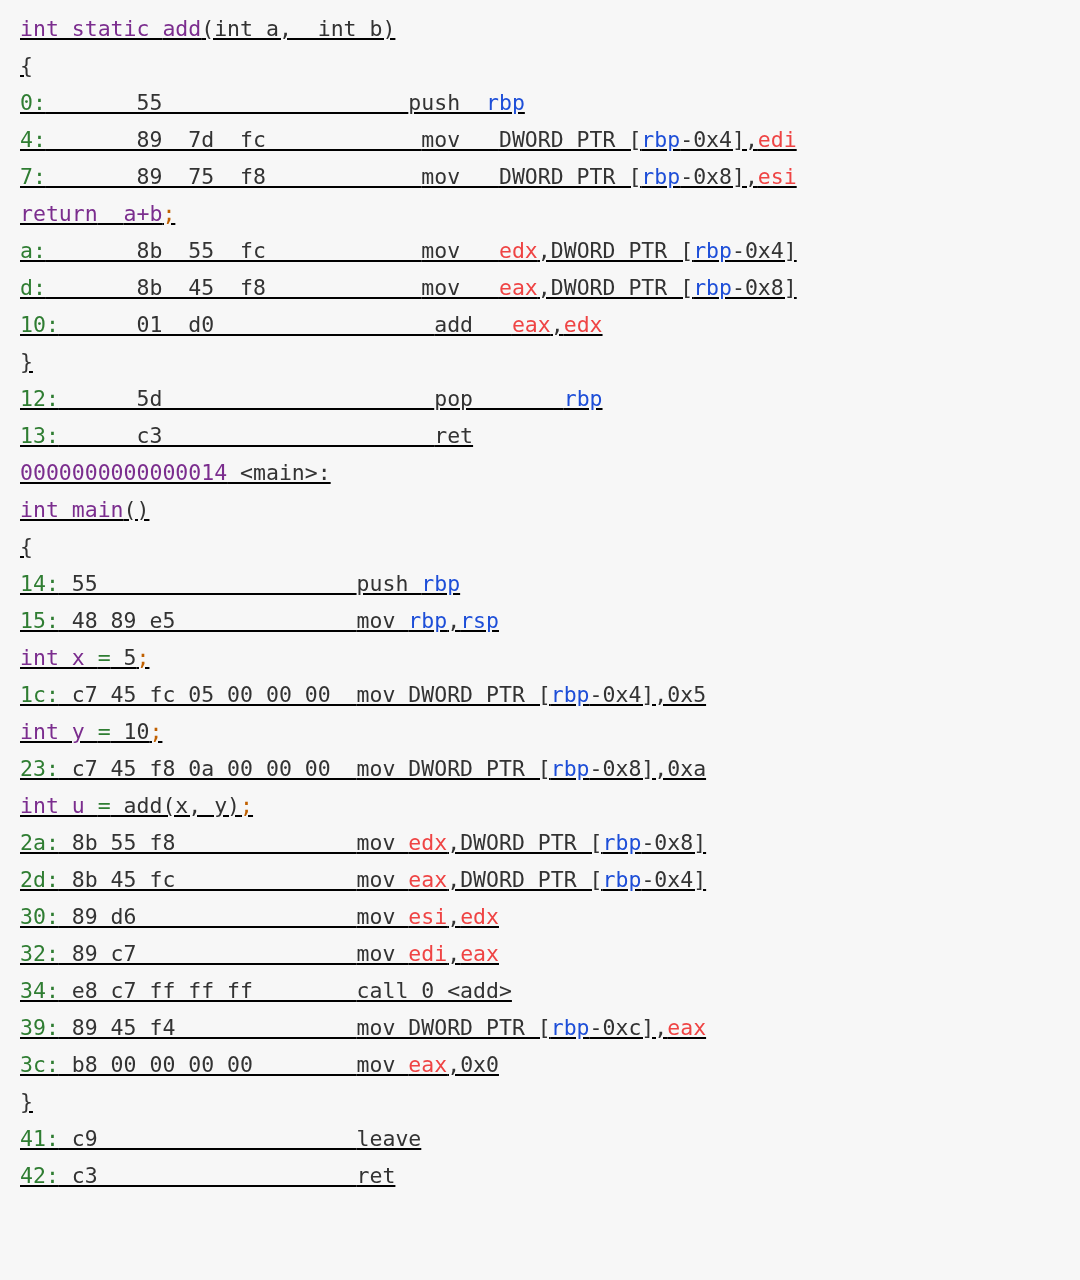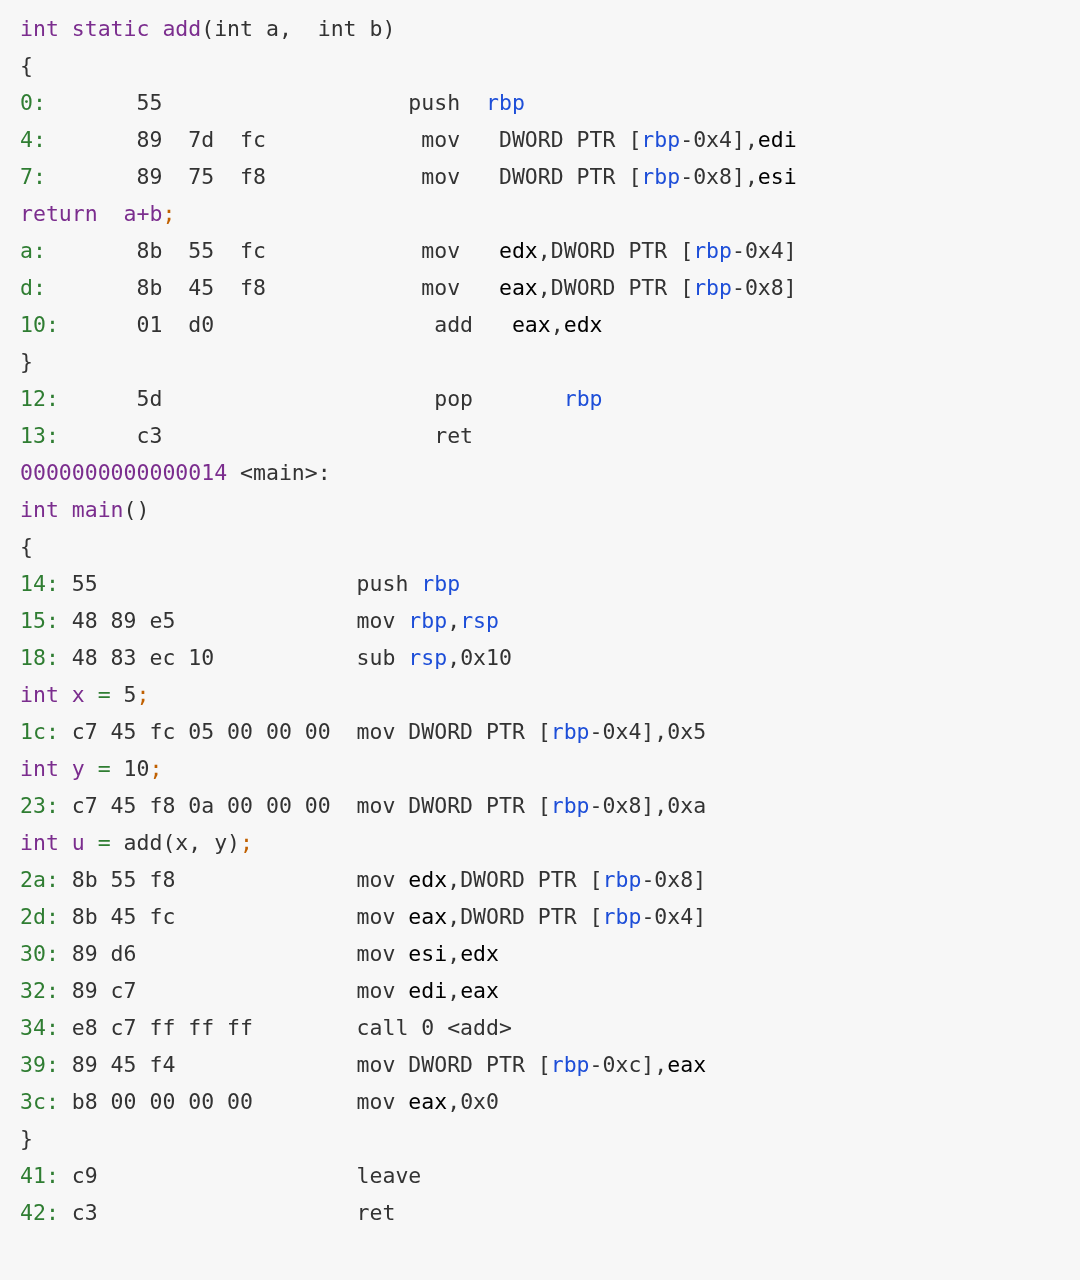--- a/index.html
+++ b/index.html
@@ -10,34 +10,35 @@
   }
   body {
     width: 1080px;
     height: 1280px;
     overflow: hidden;
     font-family: "DejaVu Sans Mono", "Liberation Mono", monospace;
   }
   #listing {
     padding: 10px 11px 0 20px;
     box-sizing: border-box;
+    text-decoration: underline;
   }
   .line {
     height: 37px;
     line-height: 37px;
     font-size: 21.5px;
     white-space: pre;
     letter-spacing: 0px;
     color: #333333;
   }
   
   .kw      { color: #7b2d8e; }   
   .addr    { color: #2f7d32; }   
   .reg64   { color: #1d4ed8; }   
-  .reg32   { color: #000000; text-align: center; }   
+  .reg32   { color: #ef4444; text-align: center; }   
   .semi    { color: #c06000; }   
   .op      { color: #2f7d32; }   
   .plain   { color: #333333; }
 </style>
 </head>
 <body style="background: rgb(247, 247, 247);">
 
 <div id="listing">
     <div class="line"><span class="kw">int static </span><span class="kw">add</span><span class="plain">(int a,  int b)</span></div>
     <div class="line"><span class="plain">{</span></div>
@@ -49,21 +50,20 @@
     <div class="line"><span class="addr">d:</span><span class="plain">       8b  45  f8            </span><span class="plain">mov   </span><span class="reg32">eax</span><span class="plain">,DWORD PTR [</span><span class="reg64">rbp</span><span class="plain">-0x8]</span></div>
     <div class="line"><span class="addr">10:</span><span class="plain">      01  d0                 </span><span class="plain">add   </span><span class="reg32">eax</span><span class="plain">,</span><span class="reg32">edx</span></div>
     <div class="line"><span class="plain">}</span></div>
     <div class="line"><span class="addr">12:</span><span class="plain">      5d                     </span><span class="plain">pop       </span><span class="reg64">rbp</span></div>
     <div class="line"><span class="addr">13:</span><span class="plain">      c3                     </span><span class="plain">ret</span></div>
     <div class="line"><span class="kw">0000000000000014</span><span class="plain"> &lt;main&gt;:</span></div>
     <div class="line"><span class="kw">int main</span><span class="plain">()</span></div>
     <div class="line"><span class="plain">{</span></div>
     <div class="line"><span class="addr">14:</span><span class="plain"> 55                    </span><span class="plain">push </span><span class="reg64">rbp</span></div>
     <div class="line"><span class="addr">15:</span><span class="plain"> 48 89 e5              </span><span class="plain">mov </span><span class="reg64">rbp</span><span class="plain">,</span><span class="reg64">rsp</span></div>
-    <div class="line"><span class="addr">18:</span><span class="plain"> 48 83 ec 10           </span><span class="plain">sub </span><span class="reg64">rsp</span><span class="plain">,0x10</span></div>
     <div class="line"><span class="kw">int x </span><span class="op">=</span><span class="plain"> 5</span><span class="semi">;</span></div>
     <div class="line"><span class="addr">1c:</span><span class="plain"> c7 45 fc 05 00 00 00  </span><span class="plain">mov DWORD PTR [</span><span class="reg64">rbp</span><span class="plain">-0x4],0x5</span></div>
     <div class="line"><span class="kw">int y </span><span class="op">=</span><span class="plain"> 10</span><span class="semi">;</span></div>
     <div class="line"><span class="addr">23:</span><span class="plain"> c7 45 f8 0a 00 00 00  </span><span class="plain">mov DWORD PTR [</span><span class="reg64">rbp</span><span class="plain">-0x8],0xa</span></div>
     <div class="line"><span class="kw">int u </span><span class="op">=</span><span class="plain"> add(x, y)</span><span class="semi">;</span></div>
     <div class="line"><span class="addr">2a:</span><span class="plain"> 8b 55 f8              </span><span class="plain">mov </span><span class="reg32">edx</span><span class="plain">,DWORD PTR [</span><span class="reg64">rbp</span><span class="plain">-0x8]</span></div>
     <div class="line"><span class="addr">2d:</span><span class="plain"> 8b 45 fc              </span><span class="plain">mov </span><span class="reg32">eax</span><span class="plain">,DWORD PTR [</span><span class="reg64">rbp</span><span class="plain">-0x4]</span></div>
     <div class="line"><span class="addr">30:</span><span class="plain"> 89 d6                 </span><span class="plain">mov </span><span class="reg32">esi</span><span class="plain">,</span><span class="reg32">edx</span></div>
     <div class="line"><span class="addr">32:</span><span class="plain"> 89 c7                 </span><span class="plain">mov </span><span class="reg32">edi</span><span class="plain">,</span><span class="reg32">eax</span></div>
     <div class="line"><span class="addr">34:</span><span class="plain"> e8 c7 ff ff ff        </span><span class="plain">call 0 &lt;add&gt;</span></div>

